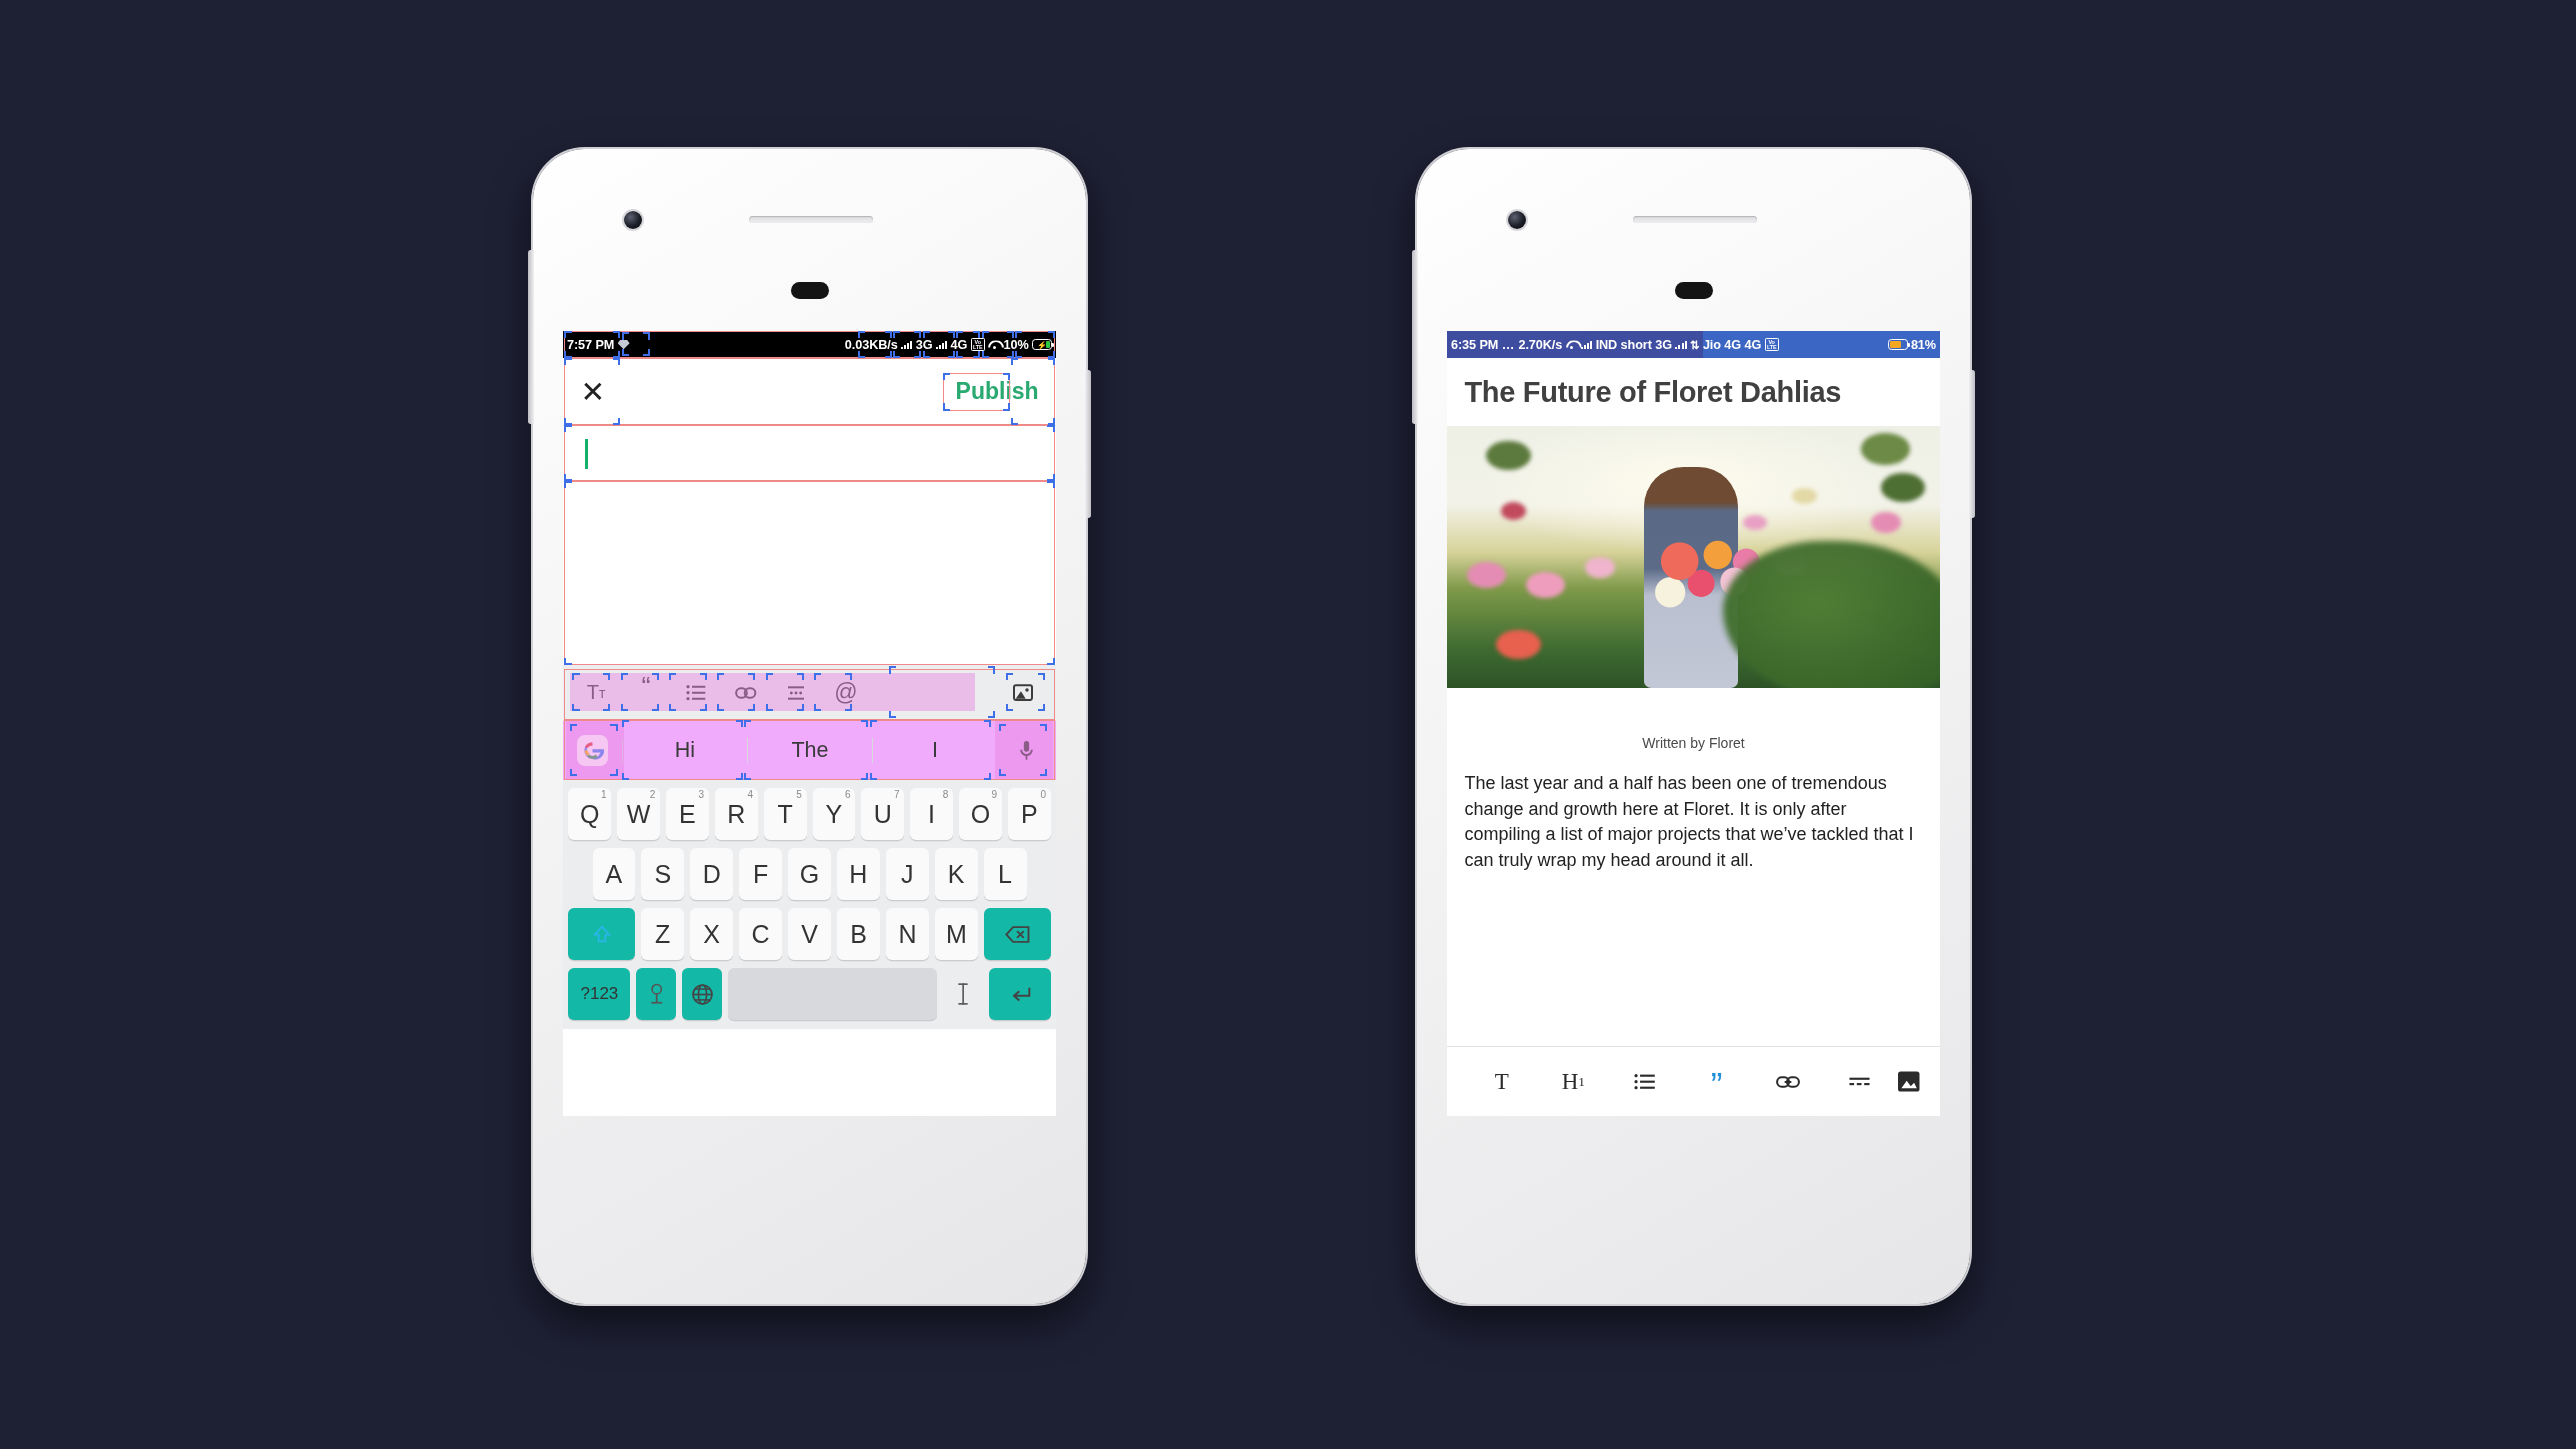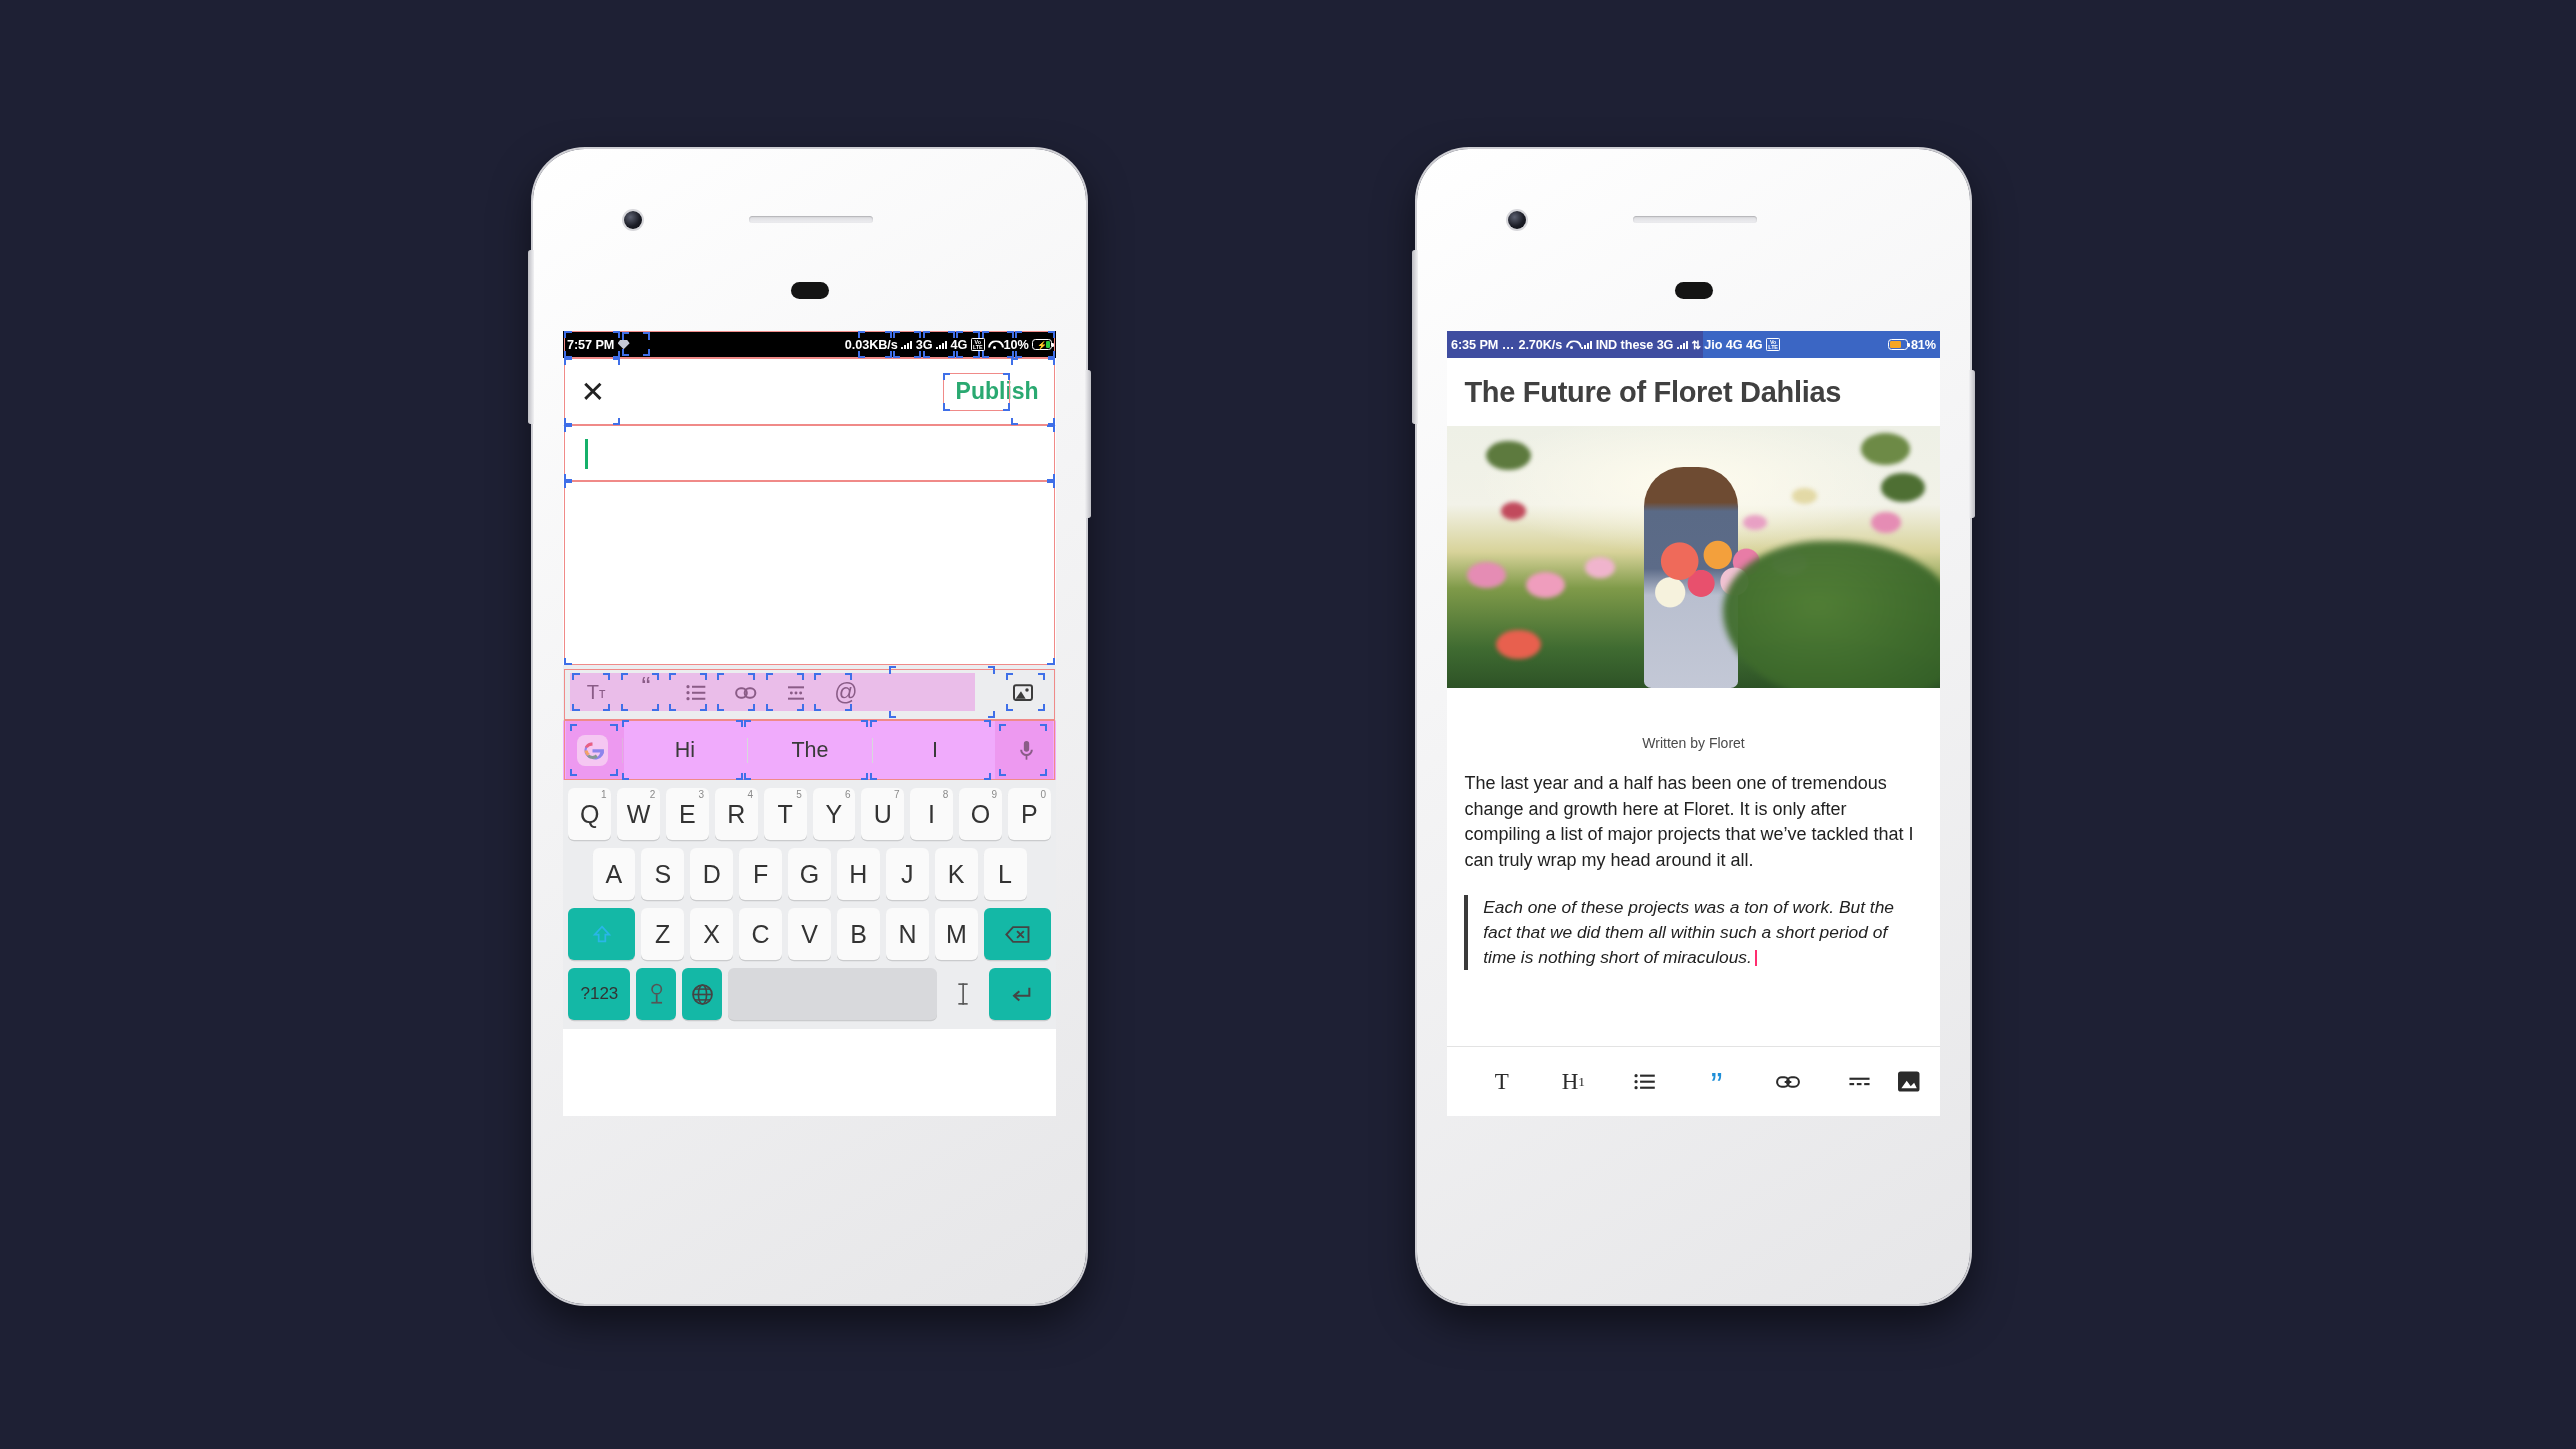--- a/index.html
+++ b/index.html
@@ -526,21 +526,21 @@
         <span>6:35 PM</span>
         <span class="dots3">…</span>
         <span>2.70K/s</span>
         <span class="wifi"></span>
         <span class="bars">
             <i></i>
             <i></i>
             <i></i>
             <i></i>
           </span>
-        <span>IND these 3G</span>
+        <span>IND short 3G</span>
         <span class="bars">
             <i></i>
             <i></i>
             <i></i>
             <i></i>
           </span>
         <span style="font-size:11.4px;">⇅</span>
         <span>Jio 4G 4G</span>
         <span class="volte">Vo<br>LTE</span>
         <span class="spacer"></span>
@@ -569,23 +569,20 @@
       <div class="bokeh" style="left:28%; top:50%; width:6%;  height:8%;  background:#f0b4cd;"></div>
       <div class="bokeh" style="left:66%; top:48%; width:7%;  height:9%;  background:#f2cfe0;"></div>
       <div class="bokeh" style="left:10%; top:78%; width:9%;  height:11%; background:#e8604e;"></div>
       <div class="fg"></div>
     </div>
 
     <div class="byline">Written by Floret</div>
 
     <div class="art-body">The last year and a half has been one of tremendous change and growth here at Floret. It is only after compiling a list of major projects that we’ve tackled that I can truly wrap my head around it all.</div>
 
-    <div class="art-quote">
-      <span>Each one of these projects was a ton of work. But the fact that we did them all within such a short period of time is nothing short of miraculous.</span><span class="qcaret"></span>
-    </div>
 
     <div class="art-toolbar">
       <div class="tb" style="font-family:'Liberation Serif',serif;">T</div>
       <div class="tb" style="font-family:'Liberation Serif',serif;">H<sub style="font-size:13.4px">1</sub></div>
       <div class="tb">
         <svg width="21.5" height="17.4" viewBox="0 0 32 26">
           <circle cx="3" cy="4" r="2.4" fill="#2b2b2b"></circle>
             <rect x="9" y="2.4" width="22" height="3.2" fill="#2b2b2b"></rect>
           <circle cx="3" cy="13" r="2.4" fill="#2b2b2b"></circle>
             <rect x="9" y="11.4" width="22" height="3.2" fill="#2b2b2b"></rect>

